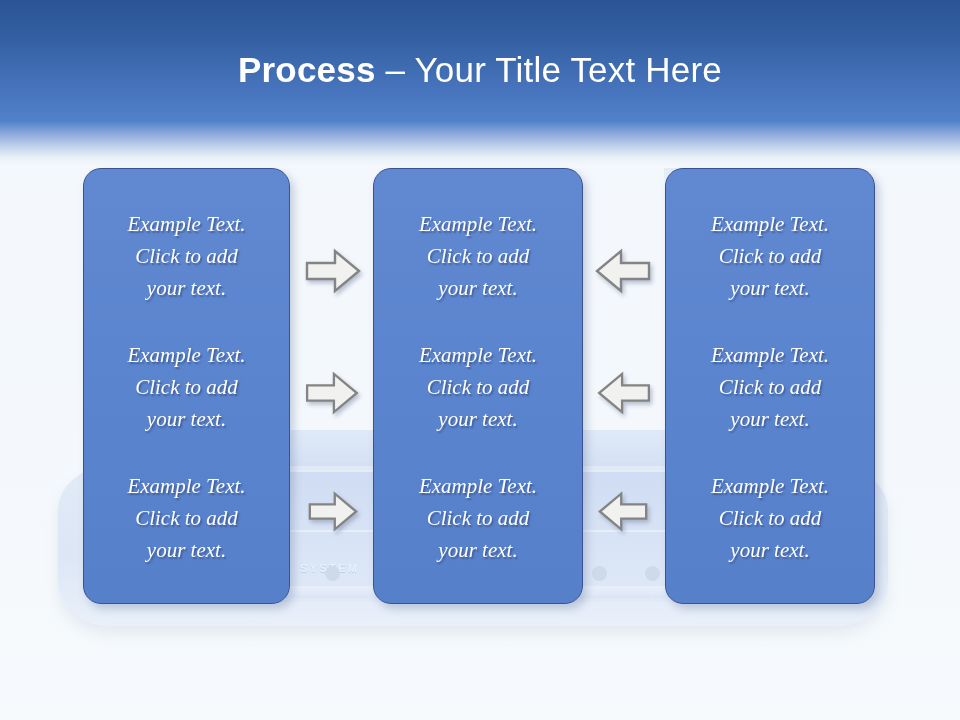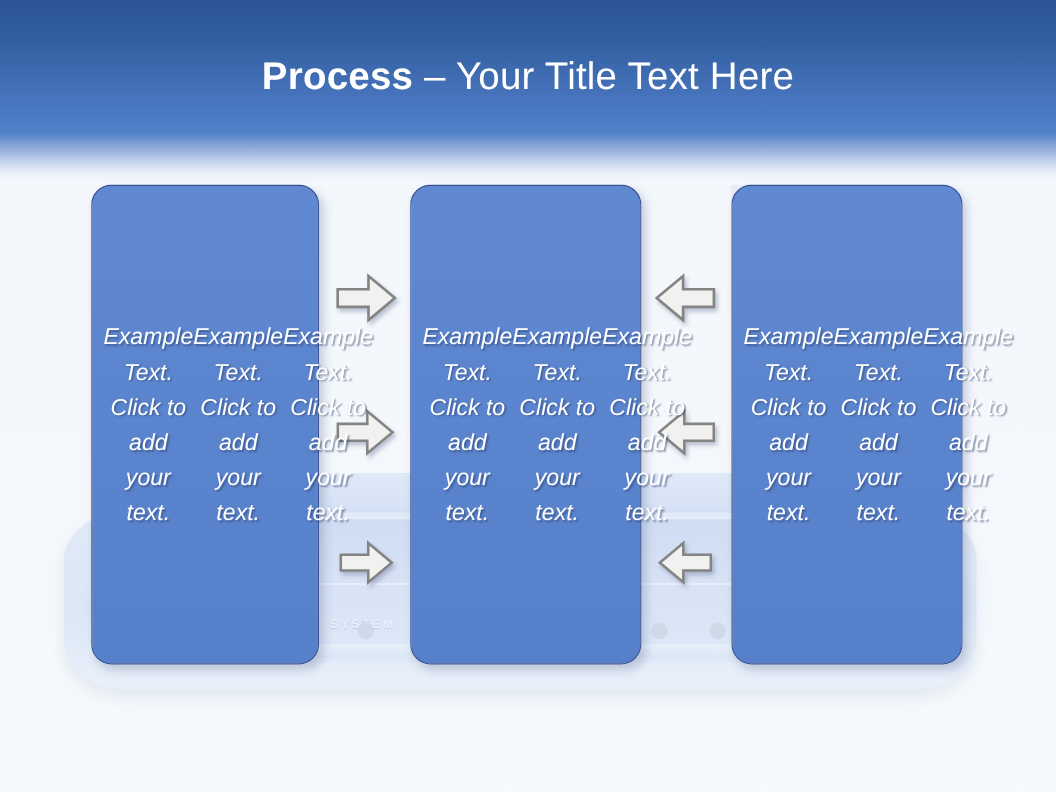--- a/index.html
+++ b/index.html
@@ -136,24 +136,25 @@
     position: absolute;
     top: 168px;
     width: 207px;
     height: 436px;
     box-sizing: border-box;
     border: 1.6px solid #3a5291;
     border-radius: 18px;
     background: linear-gradient(180deg,#6189d2 0%, #5b85ce 40%, #5780cb 100%);
     box-shadow: 4px 5px 9px rgba(90,110,150,0.30);
     display: flex;
-    flex-direction: row;
+    flex-direction: column;
     justify-content: space-around;
     align-items: center;
     padding: 22px 10px 20px 10px;
+    font-family: Liberation Serif, serif;
   }
   .box-1 { left: 83px; }
   .box-2 { left: 373px; width: 210px; }
   .box-3 { left: 665px; width: 210px; }
 
   .proc-text {
     color: #ffffff;
     font-style: italic;
     font-size: 21px;
     line-height: 32px;

